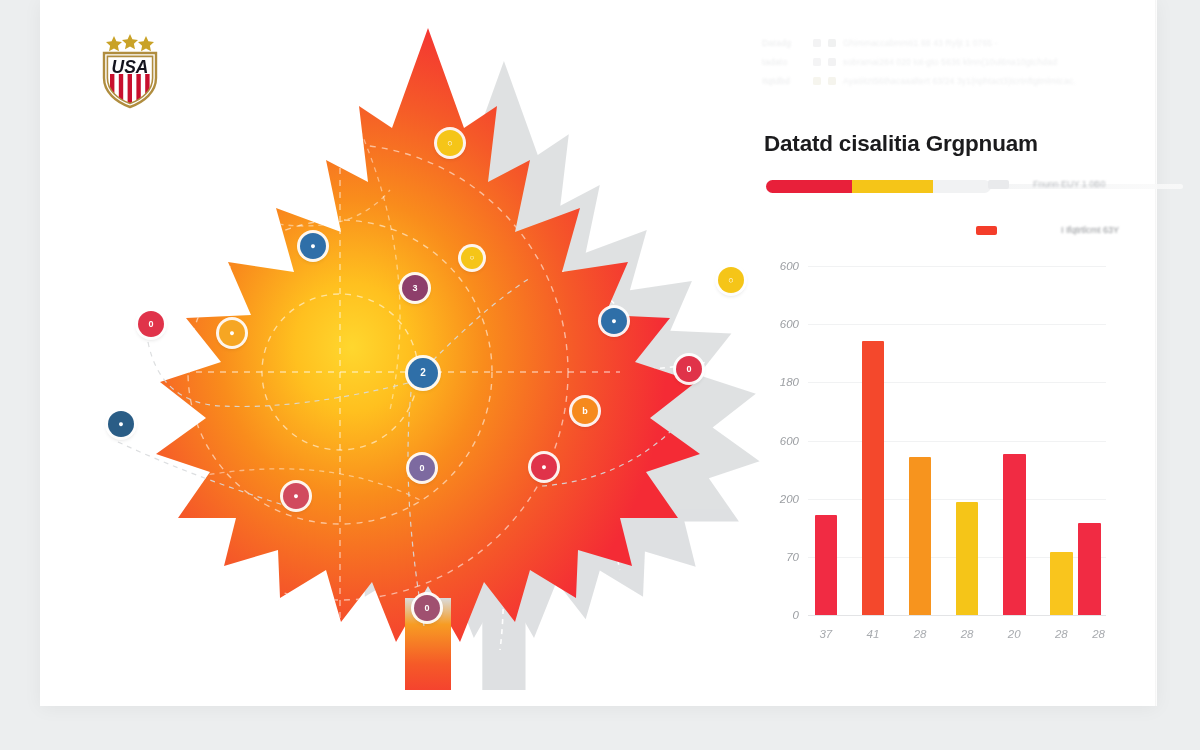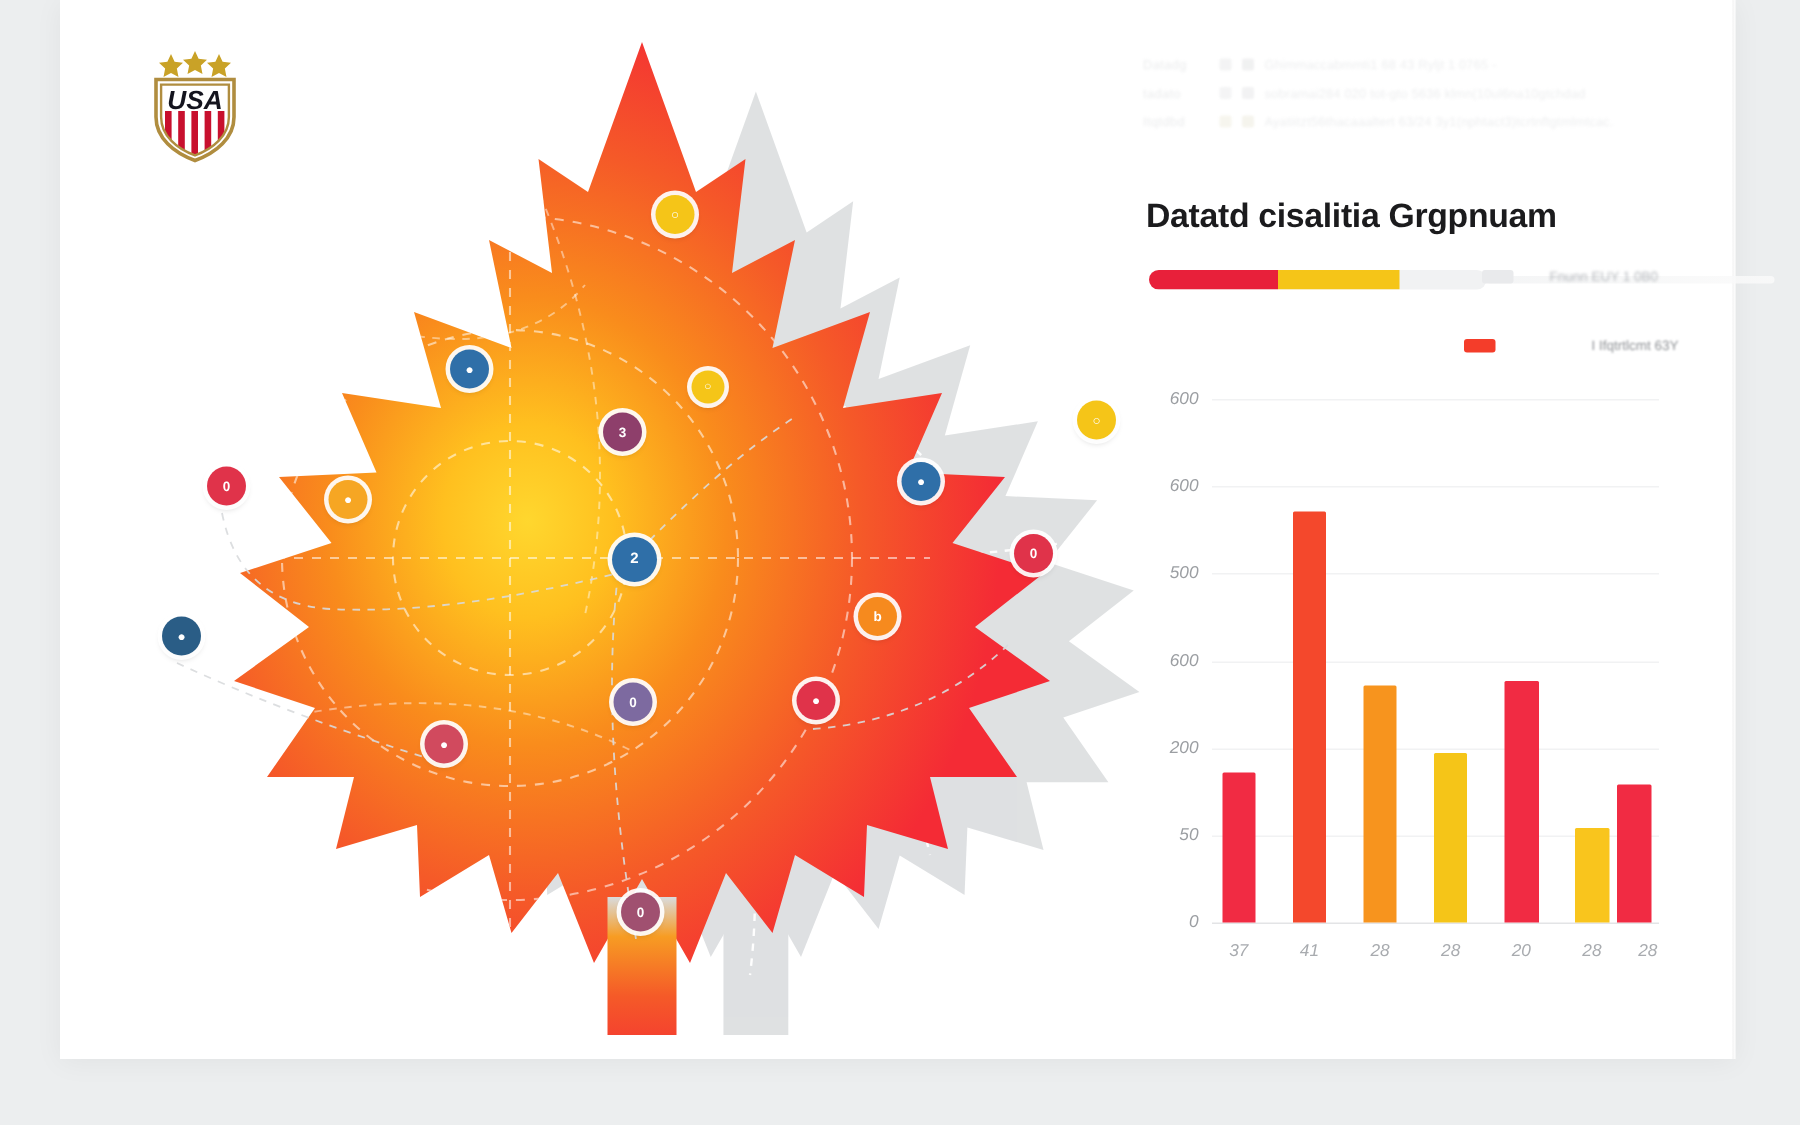--- a/index.html
+++ b/index.html
@@ -281,24 +281,24 @@
 
         <div class="grid-line" style="top:0%"></div>
         <div class="grid-line" style="top:16.67%"></div>
         <div class="grid-line" style="top:33.33%"></div>
         <div class="grid-line" style="top:50%"></div>
         <div class="grid-line" style="top:66.67%"></div>
         <div class="grid-line" style="top:83.33%"></div>
 
         <div class="ytick" style="top:0%">600</div>
         <div class="ytick" style="top:16.67%">600</div>
-        <div class="ytick" style="top:33.33%">500</div>
+        <div class="ytick" style="top:33.33%">180</div>
         <div class="ytick" style="top:50%">600</div>
         <div class="ytick" style="top:66.67%">200</div>
-        <div class="ytick" style="top:83.33%">50</div>
+        <div class="ytick" style="top:83.33%">70</div>
         <div class="ytick" style="top:100%">0</div>
 
         <div class="bars">
           <div class="bar" style="left:2.2%;width:7.6%;height:31.7%;background:#f12b43;"></div>
           <div class="bar" style="left:18.0%;width:7.6%;height:86.7%;background:#f4482c;"></div>
           <div class="bar" style="left:33.8%;width:7.6%;height:50.0%;background:#f7941e;"></div>
           <div class="bar" style="left:49.6%;width:7.6%;height:35.8%;background:#f5c518;"></div>
           <div class="bar" style="left:65.4%;width:7.6%;height:50.8%;background:#f12b43;"></div>
           <div class="bar" style="left:81.2%;width:7.6%;height:20.0%;background:#f9c51d;"></div>
           <div class="bar" style="left:90.6%;width:7.6%;height:29.2%;background:#f12b43;"></div>

